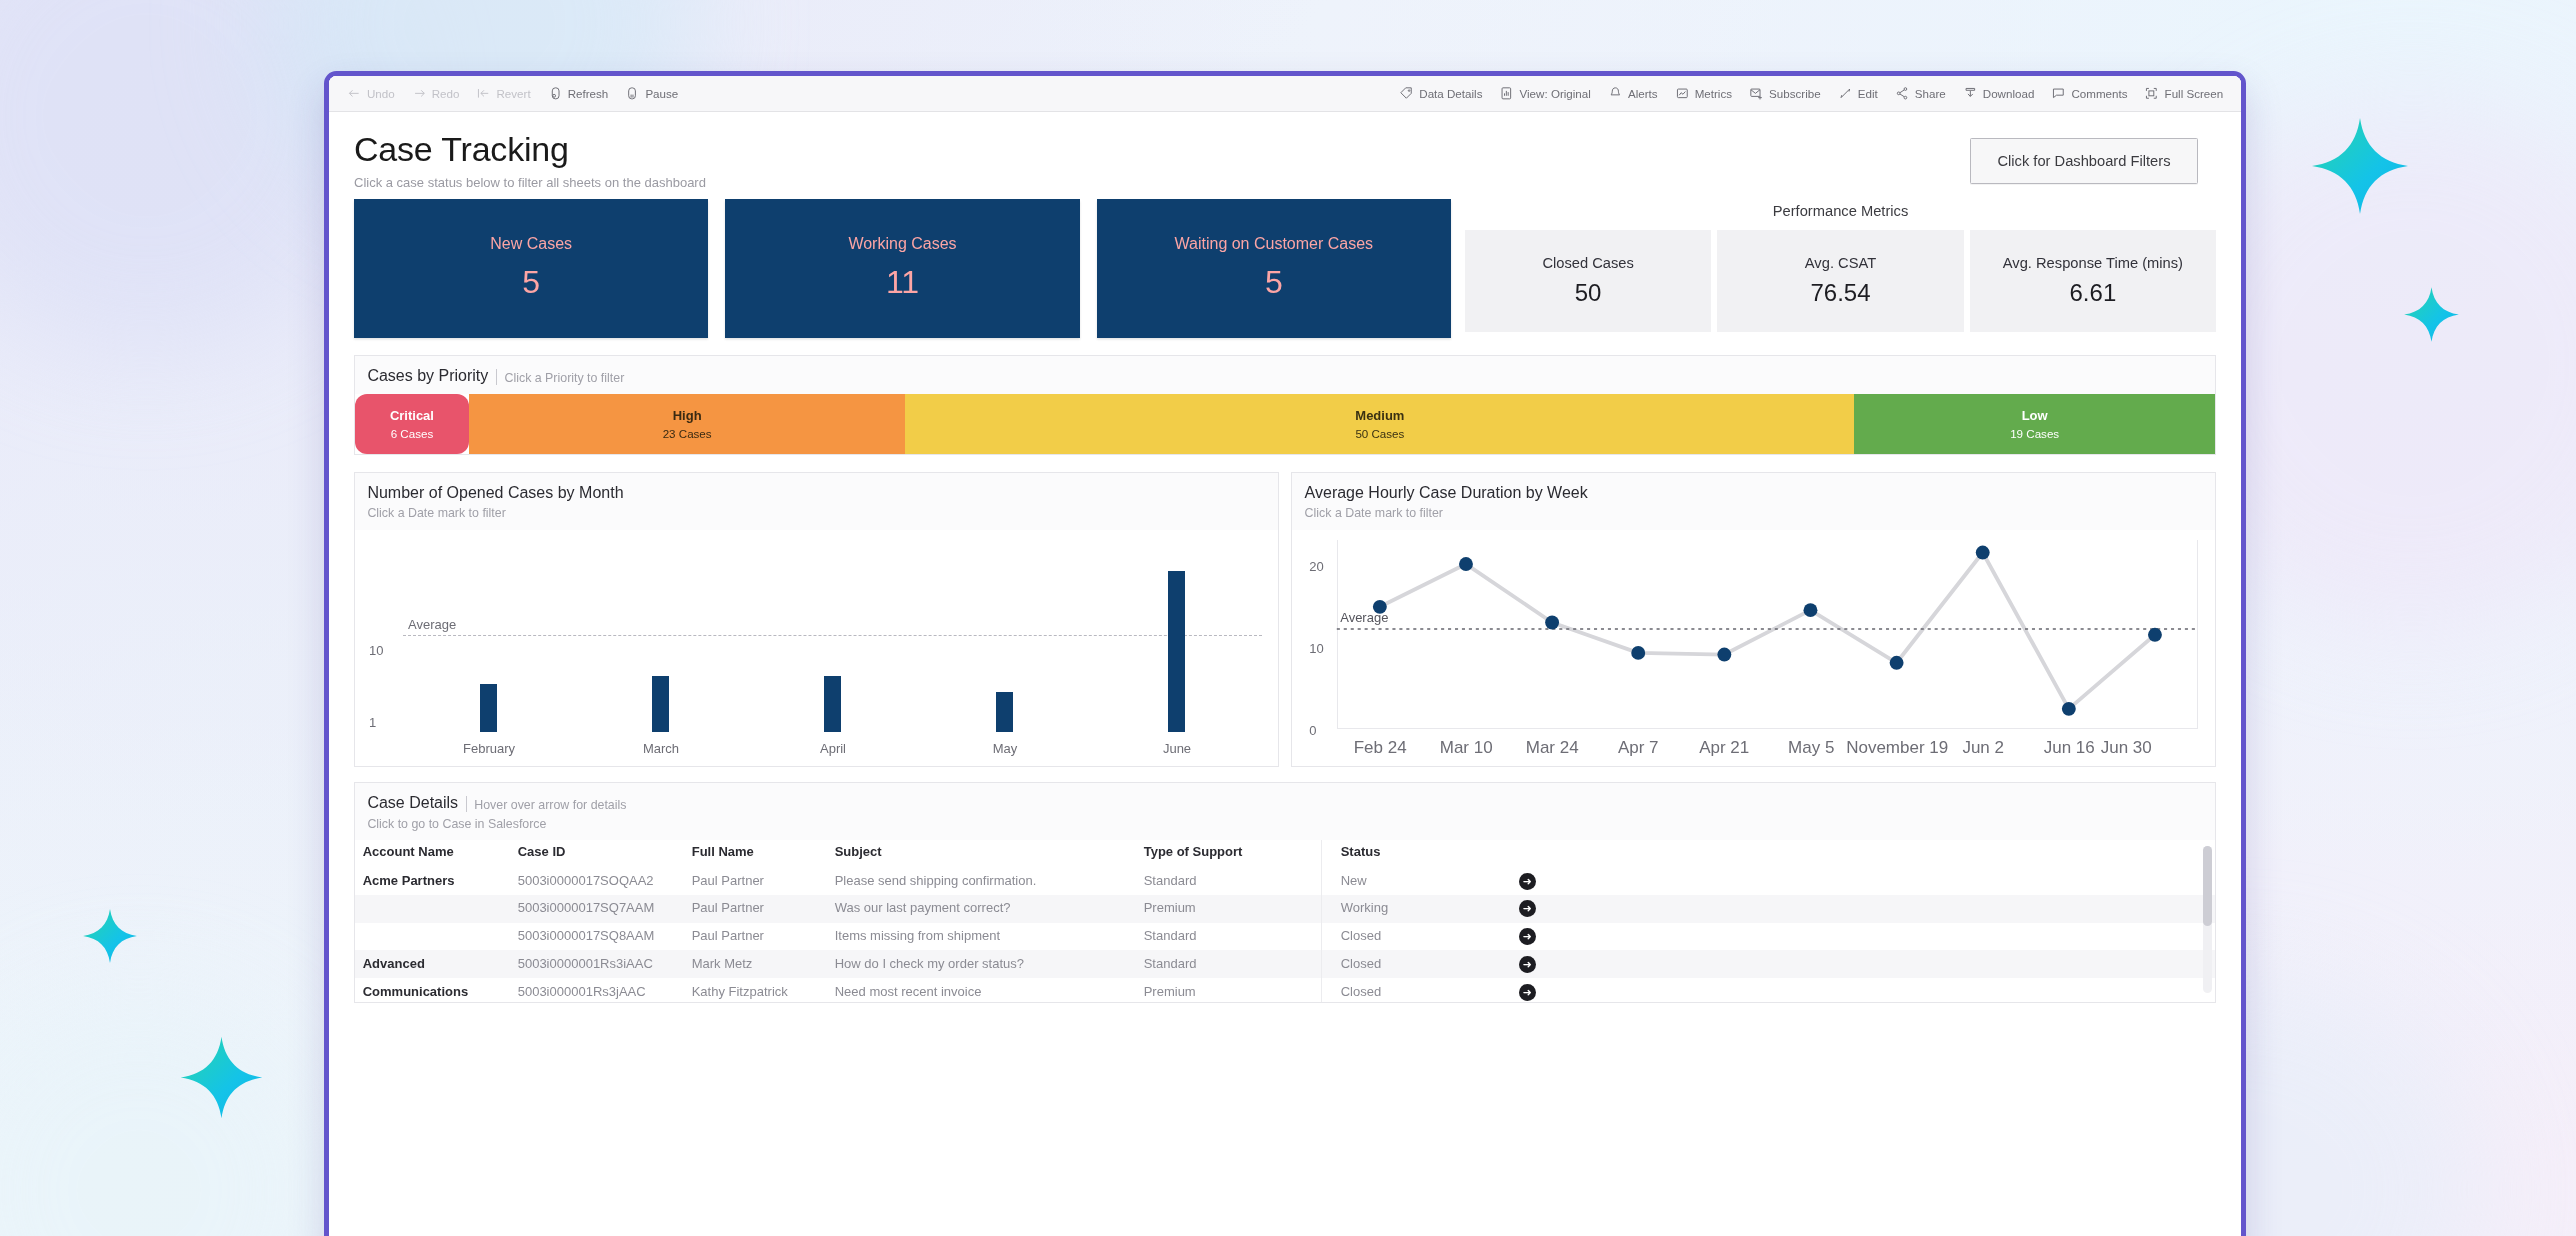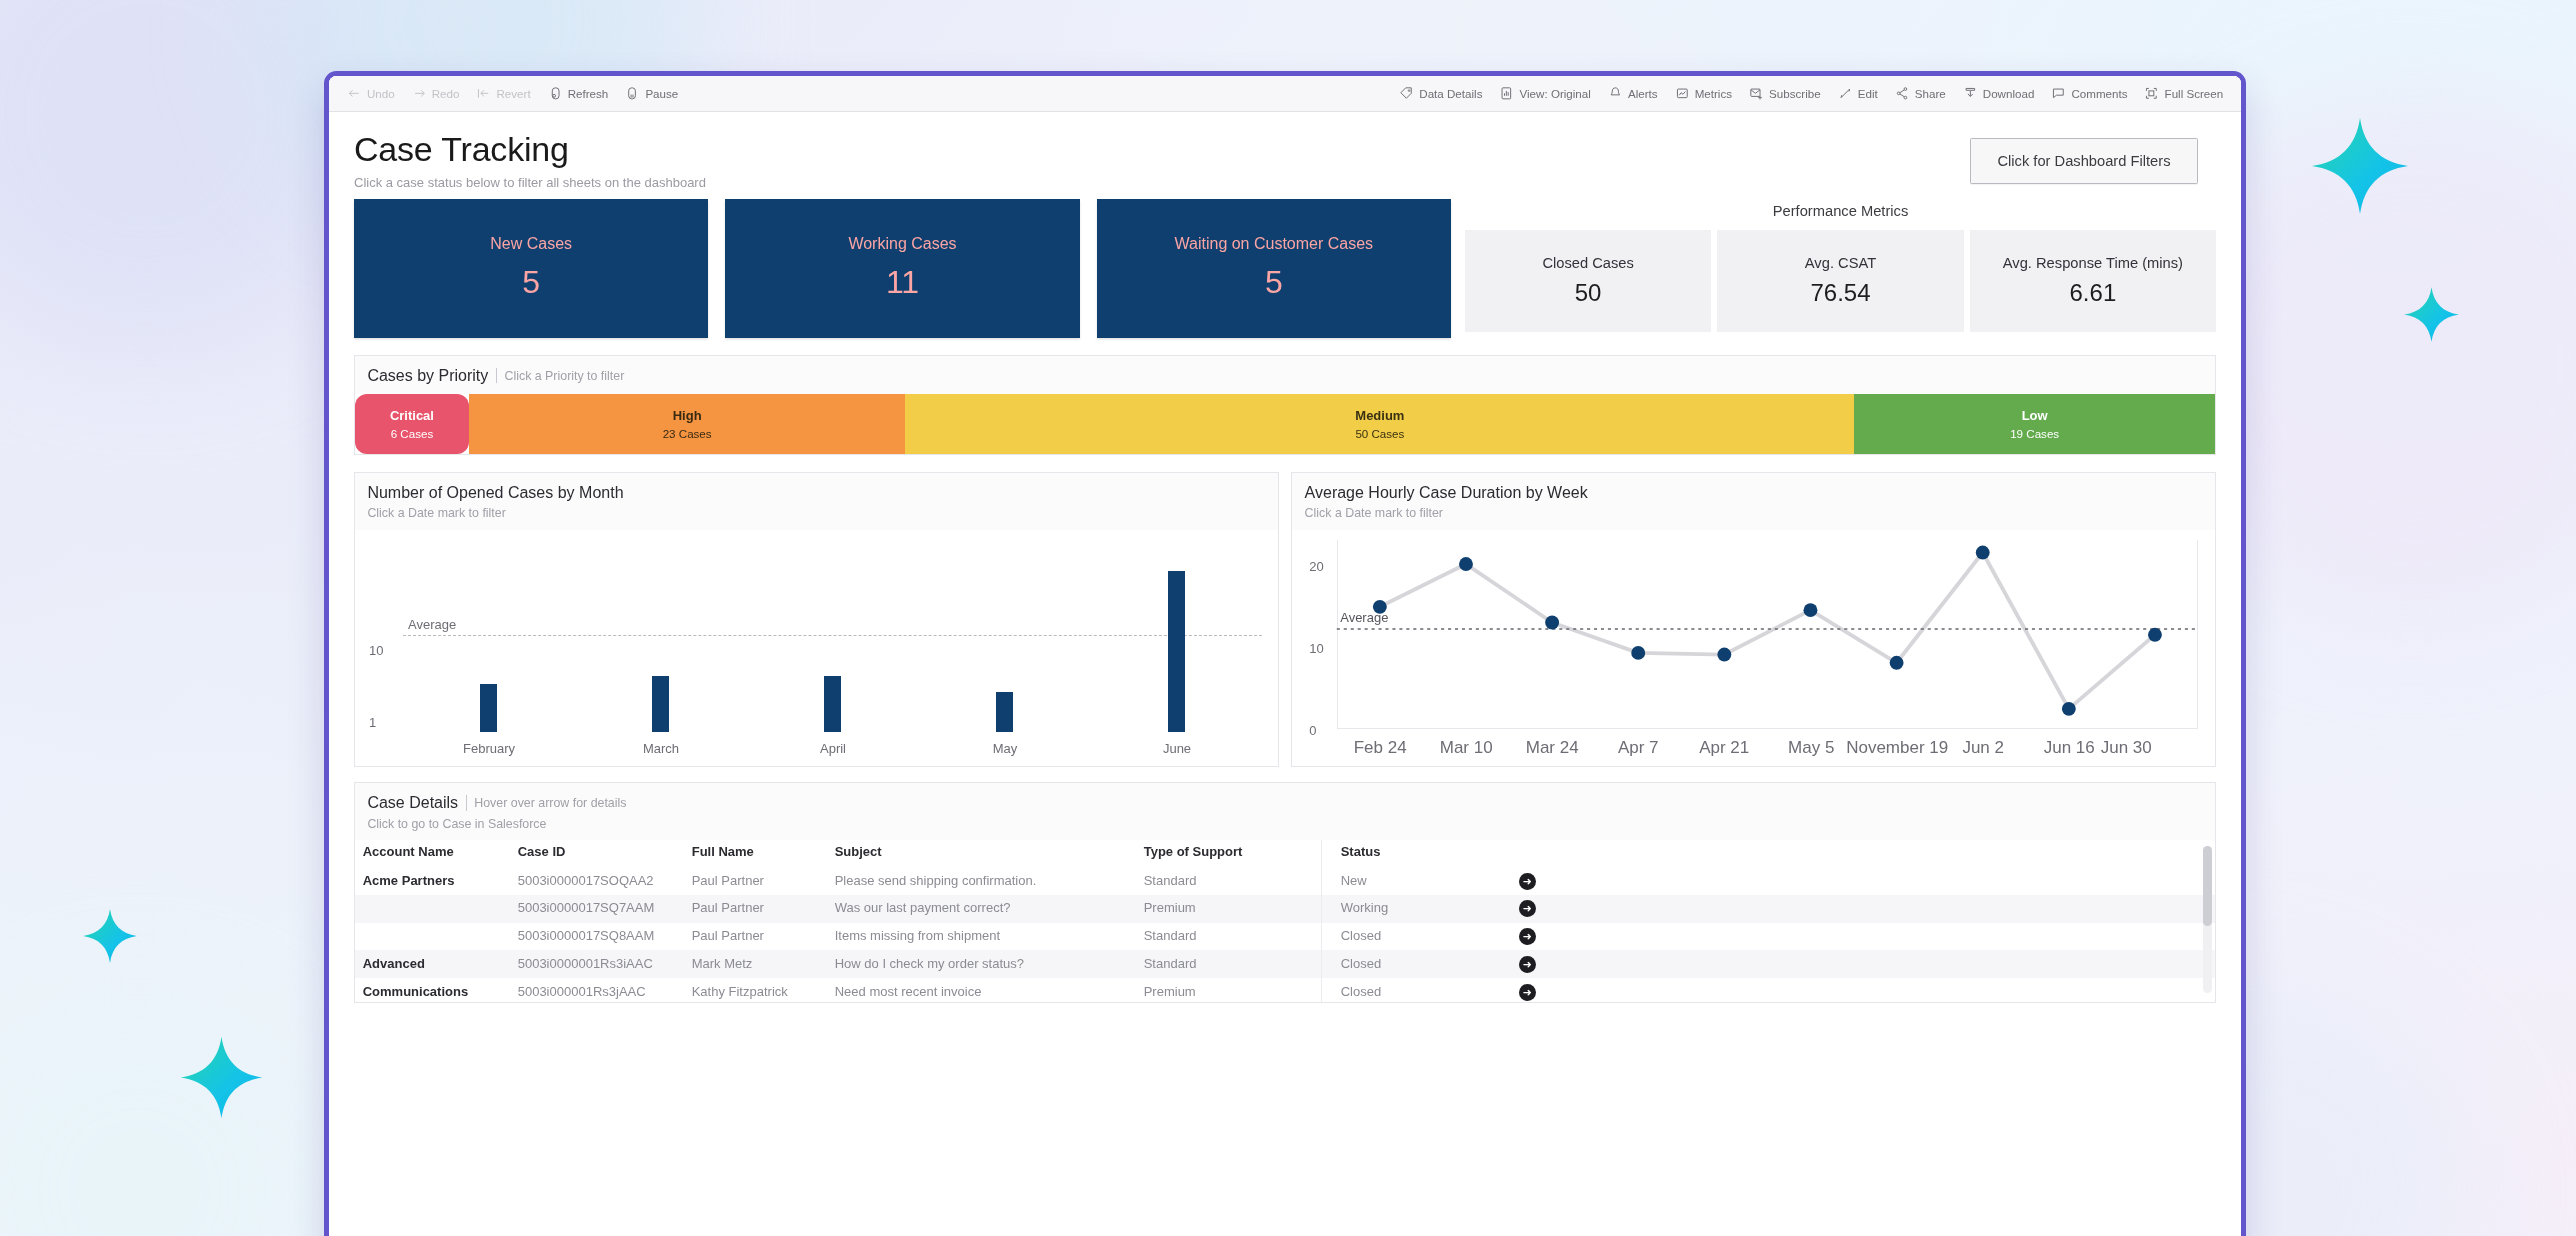--- a/index.html
+++ b/index.html
@@ -127,21 +127,21 @@
   .perf-card .pl { font-size: 14.7px; color: #32323a; }
   .perf-card .pv { font-size: 24px; color: #1d1d22; }
 
   
   .panel {
     margin: 17px 25px 0 25px;
     border: 0.8px solid #e6e6ea;
     background: #fbfbfc;
   }
   .panel-head { padding: 10.8px 12.4px 9.3px 12.4px; }
-  .panel-title { font-size: 16px; color: #2b2b31; display: flex; align-items: center; gap: 7.7px; }
+  .panel-title { font-size: 16px; color: #2b2b31; display: flex; align-items: flex-end; gap: 7.7px; }
   .panel-title .bar { display: inline-block; width: 0.8px; height: 15.5px; background: #c9c9cf; }
   .panel-title .hint { font-size: 12.4px; color: #a0a0a8; font-weight: 400; }
   .panel-sub { font-size: 12.4px; color: #a0a0a8; margin-top: 4.6px; }
 
   .prio-bar { display: flex; height: 60px; background: #fff; }
   .prio-seg {
     display: flex; flex-direction: column;
     align-items: center; justify-content: center;
     gap: 4.6px; cursor: pointer; overflow: hidden;
   }

